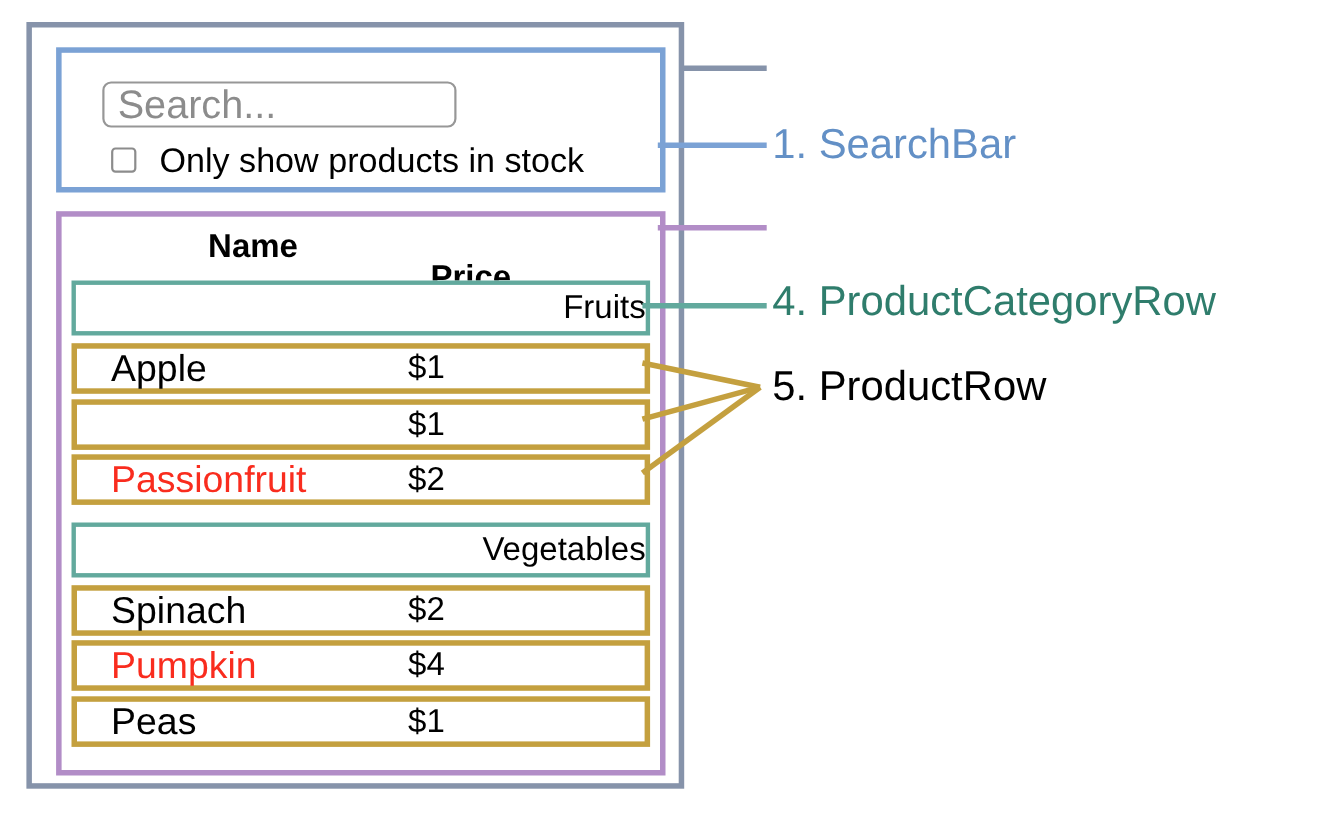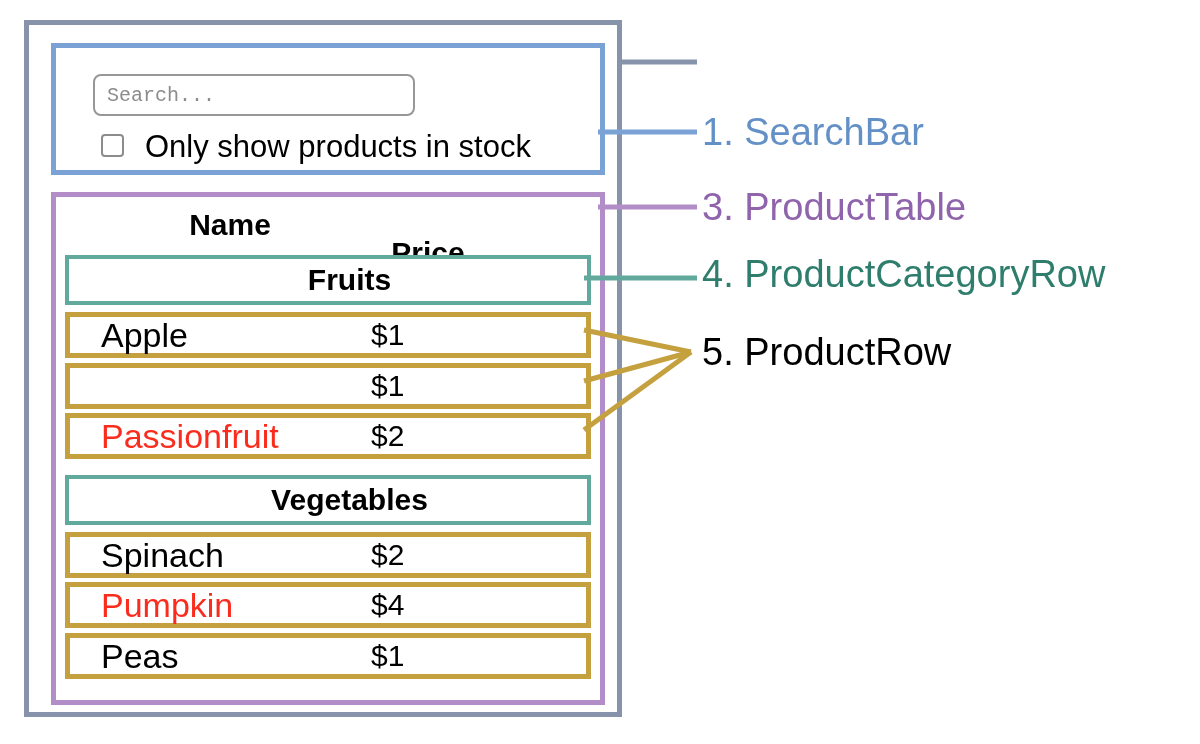--- a/index.html
+++ b/index.html
@@ -9,22 +9,22 @@
     font-family:"Liberation Sans",sans-serif;overflow:hidden;
   }
   .abs{position:absolute;}
   
   .outer-box{left:24px;top:20px;width:598px;height:697px;border:5px solid #8693aa;background:#fff;}
   .searchbar-box{left:22px;top:18px;width:554px;height:132px;border:5px solid #7ba2d5;background:#fff;}
   .producttable-box{left:22px;top:167px;width:554px;height:513px;border:5px solid #b28dc7;background:#fff;}
   
   .search-input{
     position:absolute;left:37px;top:26px;width:322px;height:42px;
-    border:2px solid #979797;border-radius:8px;font-family:Liberation Mono, monospace;
-    font-size:20px;color:#444;padding:0 12px;outline:none;background:#fff;
+    border:2px solid #979797;border-radius:8px;font-family:Liberation Sans, sans-serif;
+    font-size:36px;color:#444;padding:0 12px;outline:none;background:#fff;
   }
   .search-input::placeholder{color:#8c8c8c;opacity:1;}
   .checkbox{
     position:absolute;left:45px;top:86px;width:23px;height:23px;
     border:2px solid #8c8c8c;border-radius:4px;background:#fff;cursor:pointer;
   }
   .checkbox-label{
     position:absolute;left:89px;top:98px;transform:translateY(-50%);
     font-size:31px;color:#000;white-space:nowrap;line-height:1;
   }
@@ -34,21 +34,21 @@
     font-size:30px;font-weight:bold;color:#000;line-height:1;white-space:nowrap;
   }
   .col-header.name{left:174px;text-align:center;}
   .col-header.price{left:372px;margin-top:28px;}
   
   .trow{position:absolute;left:9px;width:526px;background:#fff;}
   .category-row{height:50px;border:4px solid #62a99d;}
   .product-row{height:46px;border:5px solid #c4a03f;}
   .category-title{
     position:absolute;left:0;right:0;top:50%;transform:translateY(-50%);
-    text-align:center;font-size:30px;font-weight:bold;color:#000;line-height:1;padding-left:43px;
+    text-align:right;font-size:30px;font-weight:normal;color:#000;line-height:1;padding-left:43px;
   }
   .cell-name{
     position:absolute;left:31px;top:50%;transform:translateY(-50%);
     font-size:34px;color:#000;line-height:1;white-space:nowrap;
   }
   .cell-price{
     position:absolute;left:301px;top:50%;transform:translateY(-50%);
     font-size:30px;color:#000;line-height:1;white-space:nowrap;
   }
   .red{color:#f92c1e;}
@@ -130,17 +130,16 @@
     <line x1="620" y1="62" x2="697" y2="62" stroke="#8693aa" stroke-width="5"></line>
     <line x1="598" y1="132" x2="697" y2="132" stroke="#7ba2d5" stroke-width="5"></line>
     <line x1="598" y1="207" x2="697" y2="207" stroke="#b28dc7" stroke-width="5"></line>
     <line x1="584" y1="278" x2="697" y2="278" stroke="#62a99d" stroke-width="5"></line>
     <line x1="584" y1="330" x2="691" y2="352" stroke="#c4a03f" stroke-width="5"></line>
     <line x1="584" y1="381" x2="691" y2="352" stroke="#c4a03f" stroke-width="5"></line>
     <line x1="584" y1="430" x2="691" y2="352" stroke="#c4a03f" stroke-width="5"></line>
   </svg>
 
   <div class="legend-label lbl2">1. SearchBar</div>
-  <div class="legend-label lbl3">3. ProductTable</div>
   <div class="legend-label lbl4">4. ProductCategoryRow</div>
   <div class="legend-label lbl5">5. ProductRow</div>
 
 </div>
 
 </body></html>

